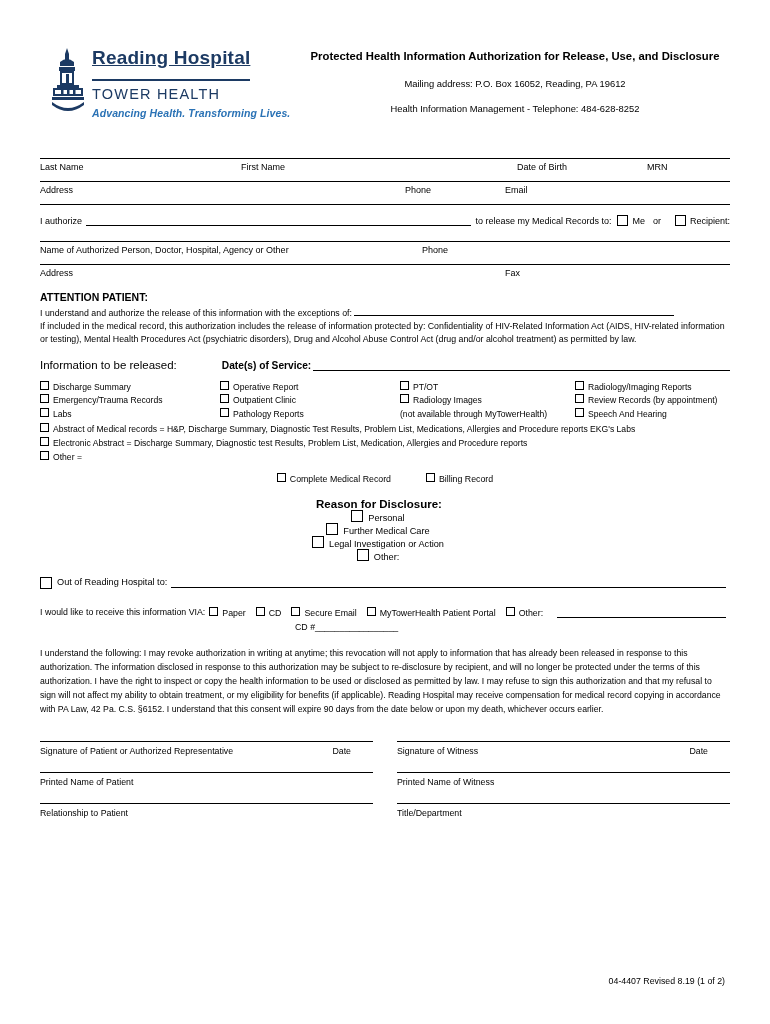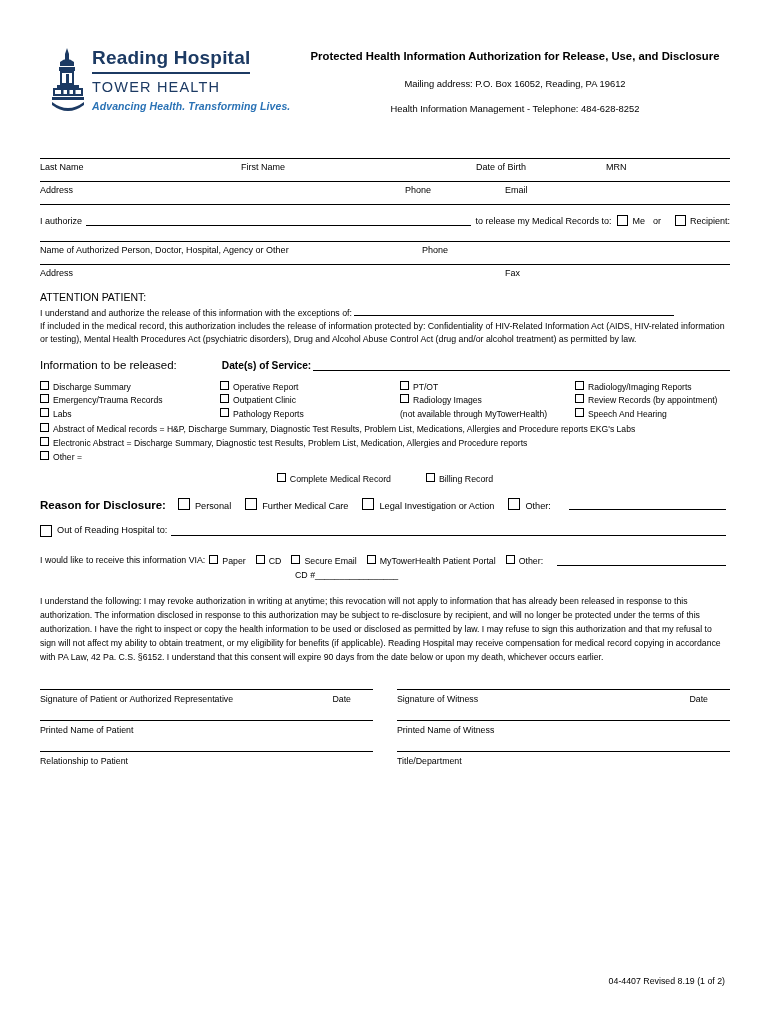--- a/index.html
+++ b/index.html
@@ -45,22 +45,23 @@
   .logo-text-block {
     flex: 1;
   }
   .logo-name {
     font-size: 19px;
     font-weight: bold;
     color: #1c3a63;
     letter-spacing: 0.2px;
     line-height: 1.1;
     border-bottom: 2px solid #1c3a63;
-    padding-bottom: 3px;
+    padding-bottom: 10px;
     display: inline-block;
+    text-decoration: underline;
   }
   .logo-sub {
     font-size: 14.5px;
     color: #1c3a63;
     letter-spacing: 1.2px;
     margin-top: 5px;
     font-weight: normal;
   }
   .logo-tag {
     font-size: 10.5px;
@@ -138,21 +139,21 @@
     display: inline-block;
     width: 10px;
     height: 10px;
     border: 1.2px solid #000;
     margin-right: 5px;
     vertical-align: -1px;
   }
   
   .attention-title {
     font-size: 10.5px;
-    font-weight: normal;
+    font-weight: bold;
     margin-top: 8px;
     margin-bottom: 3px;
   }
   .para {
     font-size: 8.8px;
     line-height: 1.5;
   }
   .underline-inline {
     display: inline-block;
     border-bottom: 1px solid #000;
@@ -194,20 +195,21 @@
     font-size: 8.8px;
     margin-top: 8px;
   }
   .center-row .gap { display: inline-block; width: 30px; }
   
   .reason-row {
     display: flex;
     align-items: center;
     margin-top: 14px;
     font-size: 9.2px;
+    flex-direction: column;
   }
   .reason-title {
     font-size: 11.5px;
     font-weight: bold;
     margin-right: 12px;
   }
   .reason-row .opt { margin-right: 14px; white-space: nowrap; }
   .out-row {
     display: flex;
     align-items: flex-start;
@@ -298,21 +300,21 @@
       <div class="header-line">Health Information Management - Telephone:  484-628-8252</div>
     </div>
   </div>
 
   <div class="form-area">
 
     <div class="frow">
       <div class="rule"></div>
       <div class="labels">
         <div class="lbl" style="width:201px">Last Name</div>
-        <div class="lbl" style="width:235px">First Name</div>
+        <div class="lbl" style="width:276px">First Name</div>
         <div class="lbl" style="width:130px">Date of Birth</div>
         <div class="lbl flexfill">MRN</div>
       </div>
     </div>
 
     <div class="frow">
       <div class="rule"></div>
       <div class="labels">
         <div class="lbl" style="width:365px">Address</div>
         <div class="lbl" style="width:100px">Phone</div>

